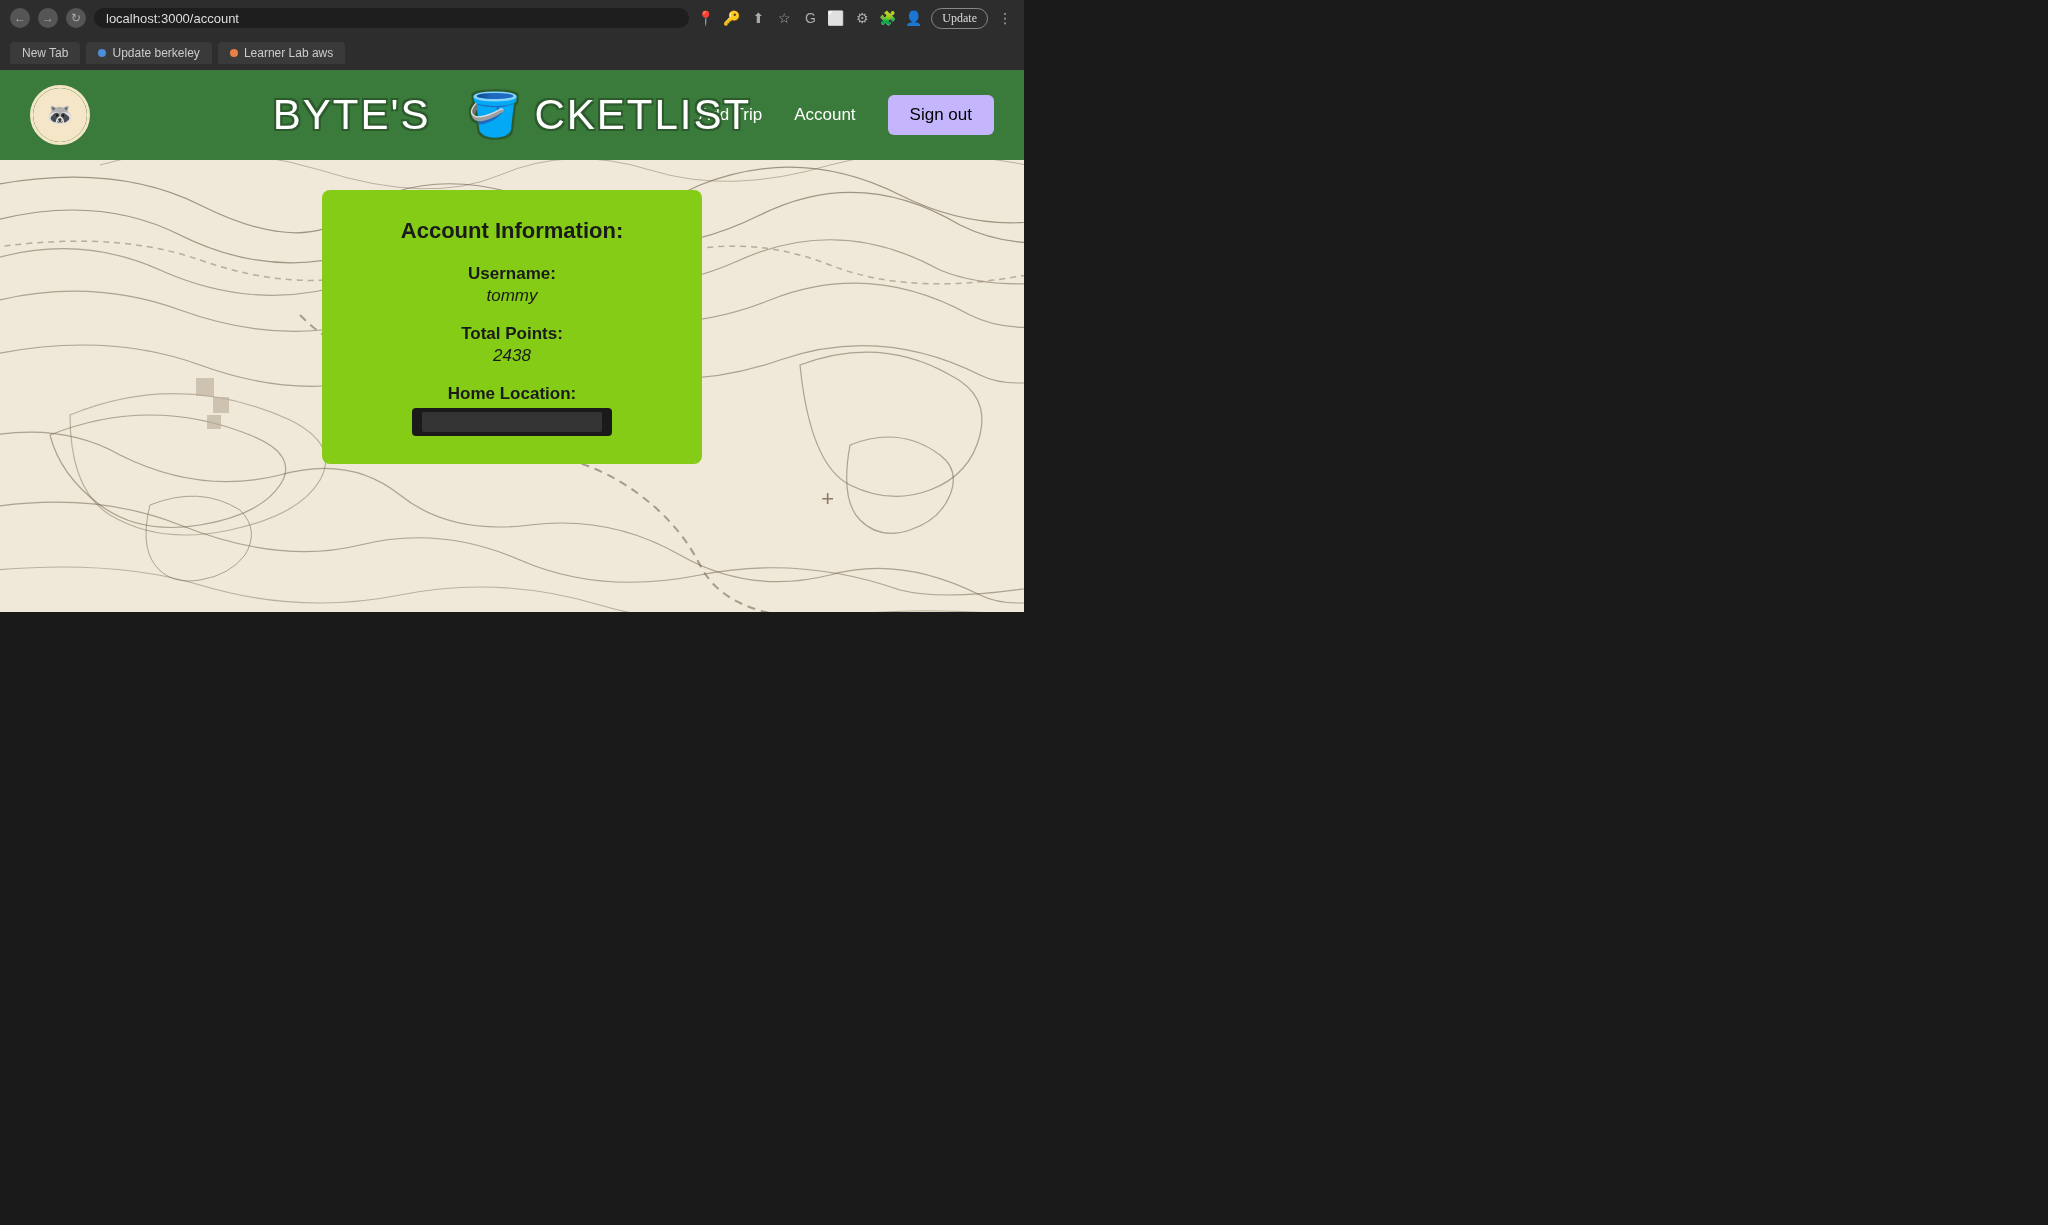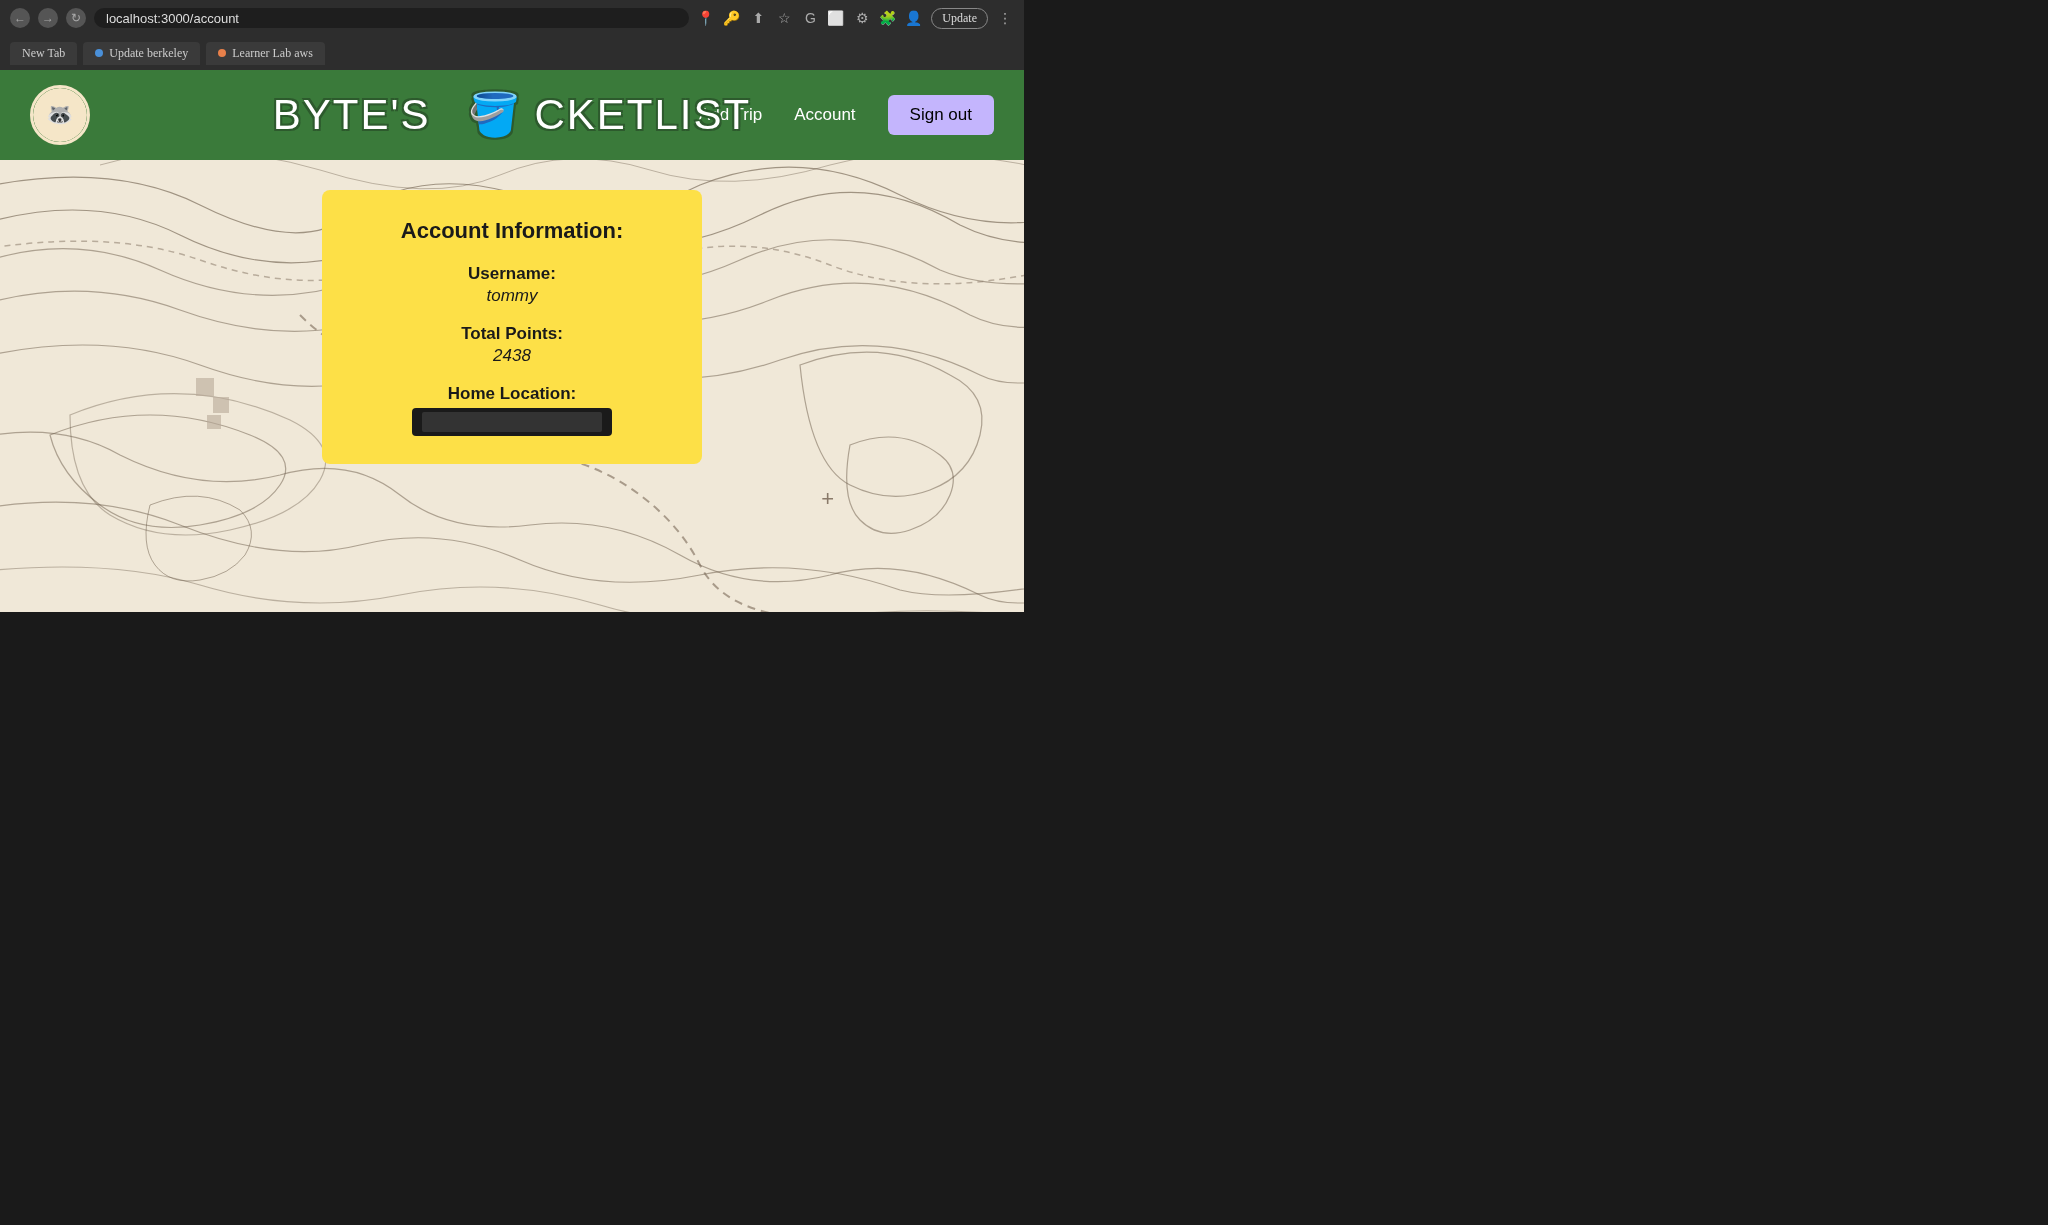--- a/index.html
+++ b/index.html
@@ -58,21 +58,20 @@
       font-size: 12px;
       cursor: pointer;
       font-family: Liberation Serif, serif;
     }
     .browser-tabs {
       display: flex;
       align-items: center;
       padding: 0 10px;
       height: 34px;
       gap: 6px;
-      font-family: Liberation Serif, serif;
     }
     .tab {
       background: #3a3a3a;
       border-radius: 4px 4px 0 0;
       padding: 4px 12px;
       font-size: 12px;
       color: #ccc;
       cursor: pointer;
       display: flex; align-items: center; gap: 6px;
     }
@@ -163,21 +162,21 @@
 
     
     .topo-svg {
       position: absolute;
       top: 0; left: 0;
       width: 100%; height: 100%;
     }
 
     
     .account-card {
-      background: #fde047;
+      background: #84cc16;
       border-radius: 8px;
       padding: 28px 50px;
       width: 380px;
       z-index: 10;
       position: relative;
       text-align: center;
     }
     .card-title {
       font-size: 22px;
       font-weight: bold;

